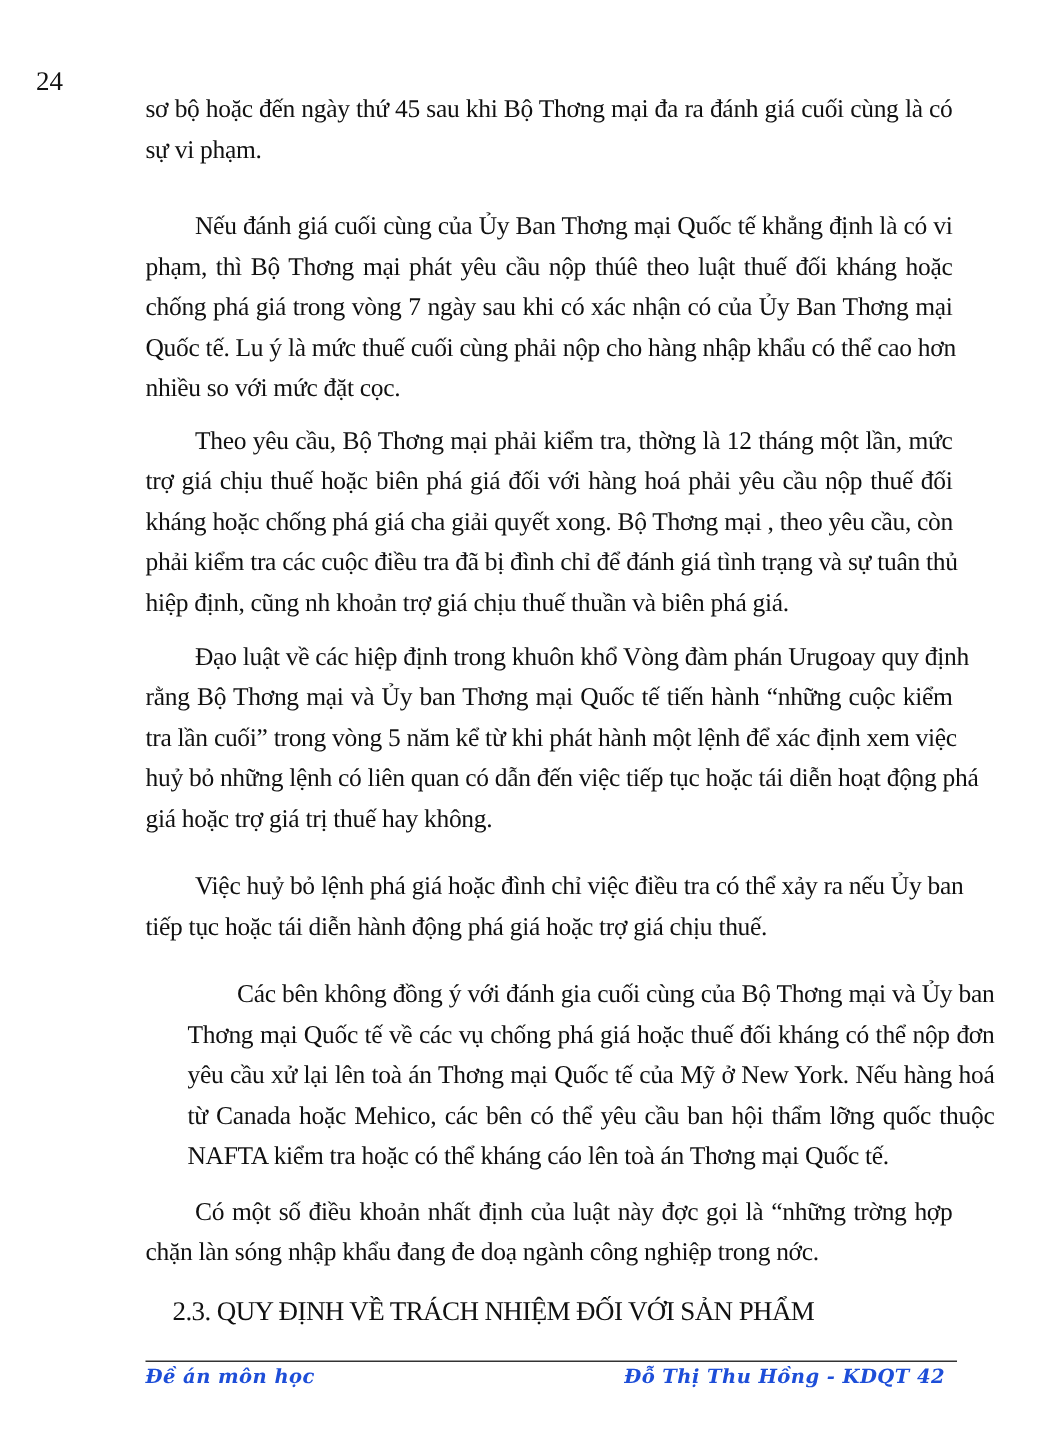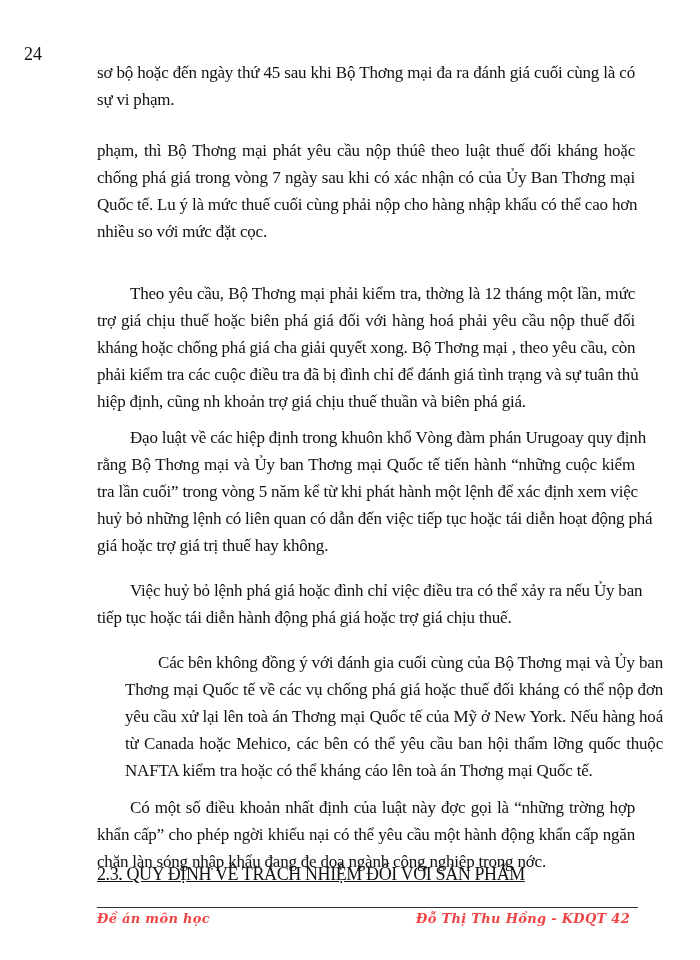--- a/index.html
+++ b/index.html
@@ -3,38 +3,39 @@
 <meta charset="utf-8">
 <style>
   html, body { margin: 0; padding: 0; background: #ffffff; }
   body { width: 700px; height: 960px; position: relative; overflow: hidden; font-family: "Liberation Serif", "DejaVu Serif", serif; color: #111; }
   .page-number { position: absolute; top: 44px; left: 0; width: 700px; text-align: left; font-size: 18px; padding-left: 24px; box-sizing: border-box; }
   .body-text { position: absolute; left: 97px; width: 538px; font-size: 17px; line-height: 27px; text-align: justify; letter-spacing: -0.2px; }
   .para { position: absolute; left: 0; width: 538px; margin: 0; text-align: justify; text-align-last: left; }
   .para .line { display: block; text-align: justify; text-align-last: justify; white-space: nowrap; }
   .para .line.last { text-align-last: left; }
   .line.first-indent { padding-left: 33px; }
-  .heading { position: absolute; left: 97px; top: 864px; font-size: 18px; letter-spacing: -0.4px; text-decoration: underline; }
+  .heading { position: absolute; left: 115px; top: 864px; font-size: 18px; letter-spacing: -0.4px; }
   .footer-rule { position: absolute; left: 97px; width: 541px; top: 907px; height: 0; border-top: 1.5px solid #333; }
-  .footer-left, .footer-right { position: absolute; top: 911px; font-family: "DejaVu Serif", serif; font-style: italic; font-weight: bold; font-size: 13px; letter-spacing: 0.3px; color: #ef4444; }
+  .footer-left, .footer-right { position: absolute; top: 911px; font-family: "DejaVu Serif", serif; font-style: italic; font-weight: bold; font-size: 13px; letter-spacing: 0.3px; color: #1d4ed8; }
   .footer-left { left: 97px; }
   .footer-right { right: 70px; }
 </style>
 </head>
 <body>
 
 <div class="page-number">24</div>
 
 <div class="body-text" style="top:0;">
   <div class="para" style="top:59px;">
     <span class="line">sơ bộ hoặc đến ngày thứ 45 sau khi Bộ Thơng   mại đa   ra đánh giá cuối cùng là có</span>
     <span class="line last">sự vi phạm.</span>
   </div>
 
   <div class="para" style="top:137px;">
+    <span class="line first-indent">Nếu đánh giá cuối cùng của Ủy Ban Thơng   mại Quốc tế khẳng định là có vi</span>
     <span class="line">phạm, thì Bộ Thơng   mại phát yêu cầu nộp thúê theo luật thuế đối kháng hoặc</span>
     <span class="line">chống phá giá trong vòng 7 ngày sau khi có xác nhận có của Ủy Ban Thơng   mại</span>
     <span class="line">Quốc tế. Lu   ý là mức thuế cuối cùng phải nộp cho hàng nhập   khẩu có thể cao hơn</span>
     <span class="line last">nhiều so với mức đặt cọc.</span>
   </div>
 
   <div class="para" style="top:280px;">
     <span class="line first-indent">Theo yêu cầu, Bộ Thơng   mại phải kiểm tra, thờng   là 12 tháng một lần, mức</span>
     <span class="line">trợ giá chịu thuế hoặc biên phá giá đối với hàng hoá phải yêu cầu nộp thuế đối</span>
     <span class="line">kháng hoặc chống phá giá cha   giải quyết xong. Bộ Thơng   mại , theo yêu cầu, còn</span>
@@ -58,21 +59,20 @@
   <div class="para" style="top:649px;margin-left:28px;">
     <span class="line first-indent">Các bên không đồng ý với đánh gia cuối cùng của Bộ Thơng   mại và Ủy  ban</span>
     <span class="line">Thơng   mại Quốc tế về các vụ chống phá giá hoặc thuế đối kháng có thể nộp đơn</span>
     <span class="line">yêu cầu xử lại lên toà án Thơng   mại Quốc tế của Mỹ ở New York. Nếu hàng hoá</span>
     <span class="line">từ Canada hoặc Mehico, các bên có thể yêu cầu ban hội thẩm lỡng   quốc thuộc</span>
     <span class="line last">NAFTA kiểm tra hoặc có thể kháng cáo lên toà án Thơng   mại Quốc tế.</span>
   </div>
 
   <div class="para" style="top:794px;">
     <span class="line first-indent">Có một số điều khoản nhất định của luật này đợc   gọi là “những trờng   hợp</span>
-    <span class="line">khẩn cấp” cho phép ngời   khiếu nại có thể yêu cầu một hành động khẩn cấp ngăn</span>
     <span class="line last">chặn làn sóng nhập khẩu đang đe doạ ngành công nghiệp trong nớc.</span>
   </div>
 </div>
 
 <div class="heading">2.3. QUY ĐỊNH VỀ TRÁCH NHIỆM ĐỐI VỚI SẢN PHẨM</div>
 
 <div class="footer-rule"></div>
 <div class="footer-left">Đề án môn học</div>
 <div class="footer-right">Đỗ Thị Thu Hồng - KDQT 42</div>
 

